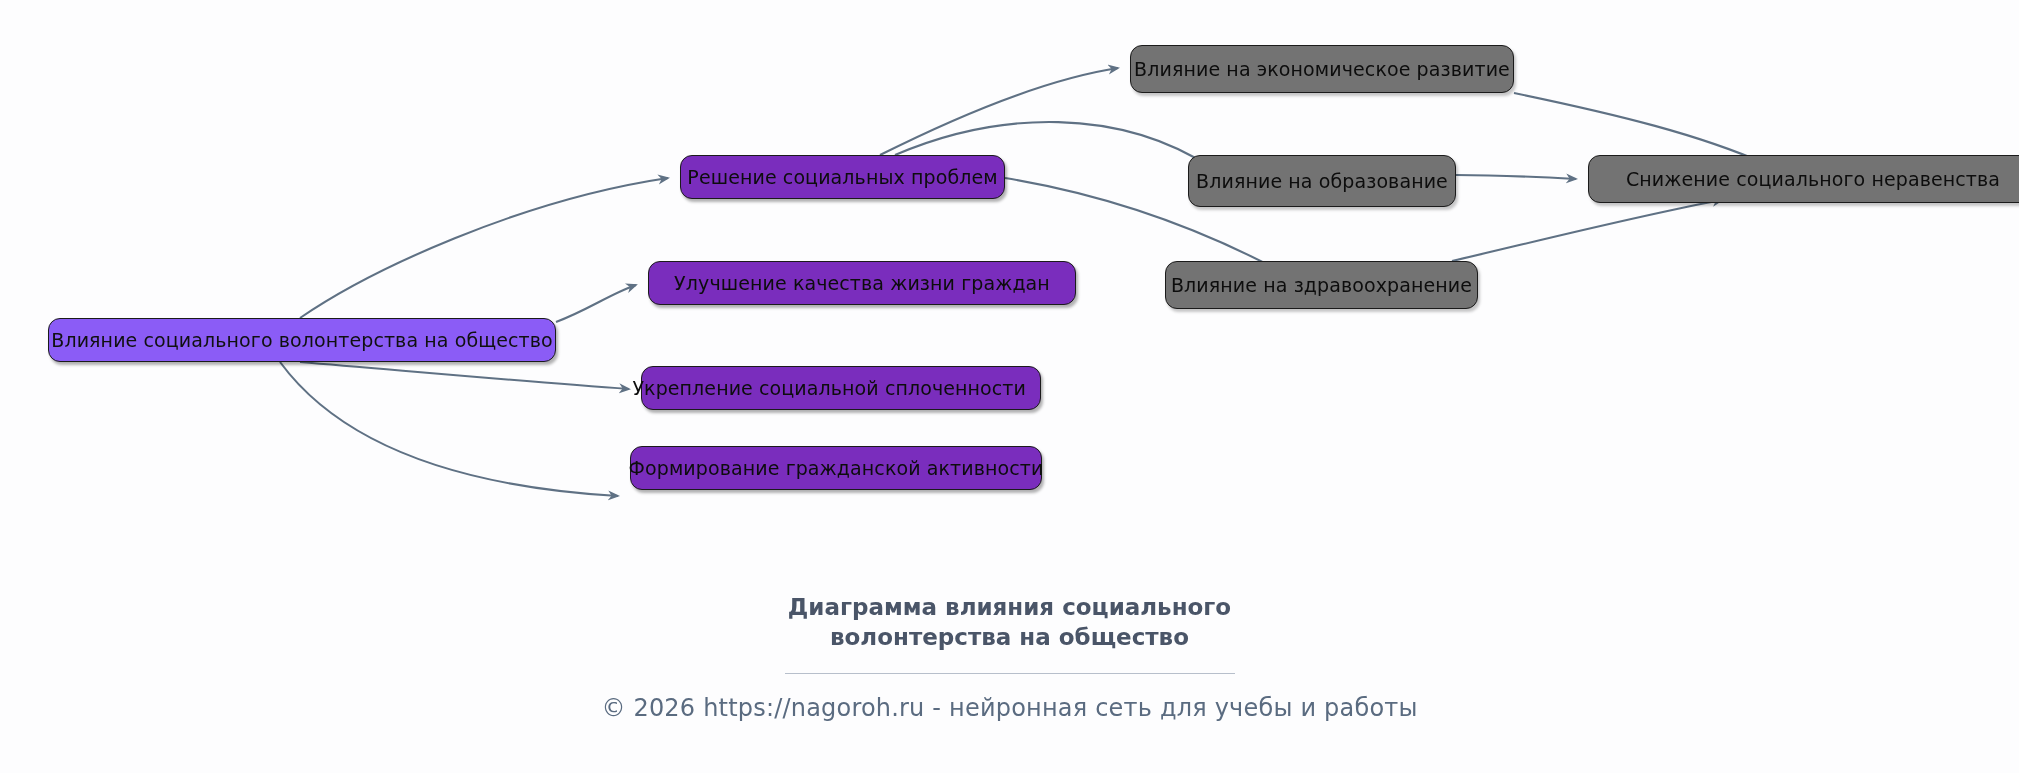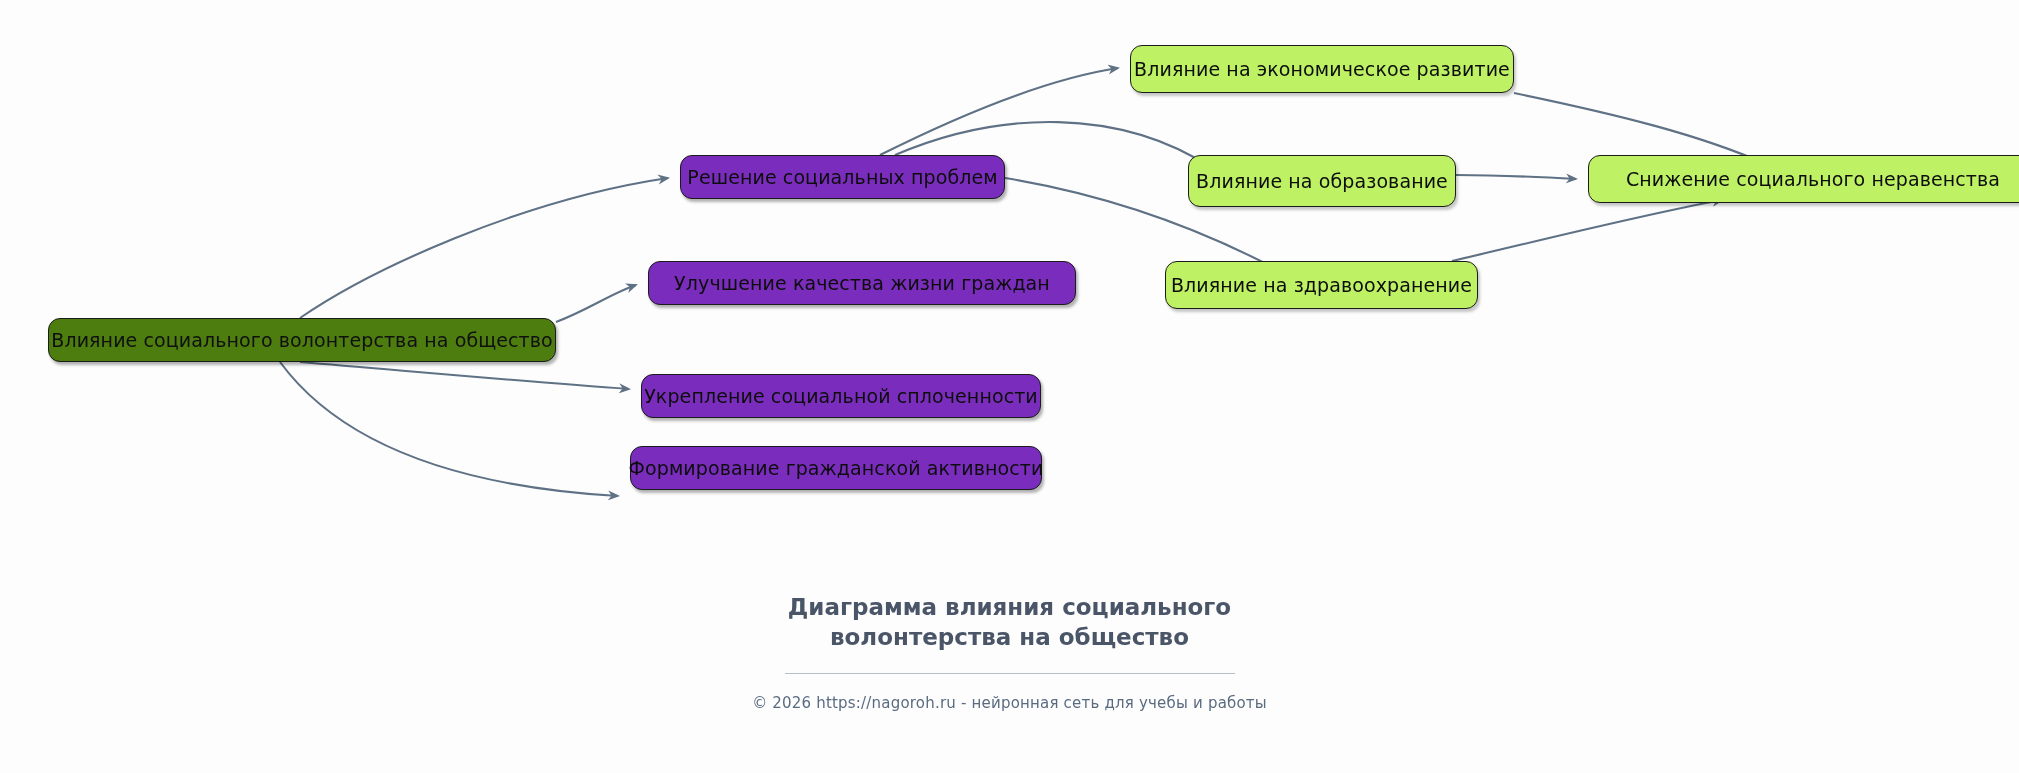--- a/index.html
+++ b/index.html
@@ -30,33 +30,33 @@
     justify-content: center;
     border-radius: 12px;
     white-space: nowrap;
     font-size: 19px;
     line-height: 1;
     letter-spacing: 0.1px;
     padding: 0 14px;
     z-index: 3;
   }
   .node-root {
-    background: #4d7c0f;
+    background: #8b5cf6;
     border: 1.6px solid #1b1b1b;
     color: #101010;
     box-shadow: 2px 3px 3px rgba(0,0,0,0.30);
   }
   .node-branch {
     background: #7a2dbd;
     border: 1.6px solid #1b1b1b;
     color: #0d0d0d;
     box-shadow: 2px 3px 3px rgba(0,0,0,0.30);
   }
   .node-leaf {
-    background: #bef264;
+    background: #737373;
     border: 1.6px solid #1b1b1b;
     color: #0d0d0d;
     box-shadow: 2px 3px 3px rgba(0,0,0,0.22);
   }
   #footer {
     position: absolute;
     left: 0;
     top: 592px;
     width: 2019px;
     text-align: center;
@@ -73,21 +73,21 @@
   }
   #footer-rule {
     width: 450px;
     height: 1px;
     background: #b7bfcb;
     margin: 20px auto 0 auto;
   }
   #footer-copy {
     margin-top: 20px;
     font-family: "DejaVu Sans", sans-serif;
-    font-size: 15px;
+    font-size: 24px;
     color: #5a6b80;
     letter-spacing: 0.2px;
   }
 </style>
 </head>
 <body>
 
 <div id="page">
 
   <svg id="edge-layer" viewBox="0 0 2019 773" xmlns="http://www.w3.org/2000/svg">
@@ -115,21 +115,21 @@
   <div id="nodes">
       <div class="node node-root" style="left: 48px; top: 318px; width: 508px; height: 44px;">
         <span>Влияние социального волонтерства на общество</span>
       </div>
       <div class="node node-branch" style="left: 680px; top: 155px; width: 325px; height: 44px;">
         <span>Решение социальных проблем</span>
       </div>
       <div class="node node-branch" style="left: 648px; top: 261px; width: 428px; height: 44px;">
         <span>Улучшение качества жизни граждан</span>
       </div>
-      <div class="node node-branch" style="left: 641px; top: 374px; width: 400px; height: 44px;">
+      <div class="node node-branch" style="left: 641px; top: 366px; width: 400px; height: 44px; justify-content: flex-end;">
         <span>Укрепление социальной сплоченности</span>
       </div>
       <div class="node node-branch" style="left: 630px; top: 446px; width: 412px; height: 44px;">
         <span>Формирование гражданской активности</span>
       </div>
       <div class="node node-leaf" style="left: 1130px; top: 45px; width: 384px; height: 48px;">
         <span>Влияние на экономическое развитие</span>
       </div>
       <div class="node node-leaf" style="left: 1188px; top: 155px; width: 268px; height: 52px;">
         <span>Влияние на образование</span>

